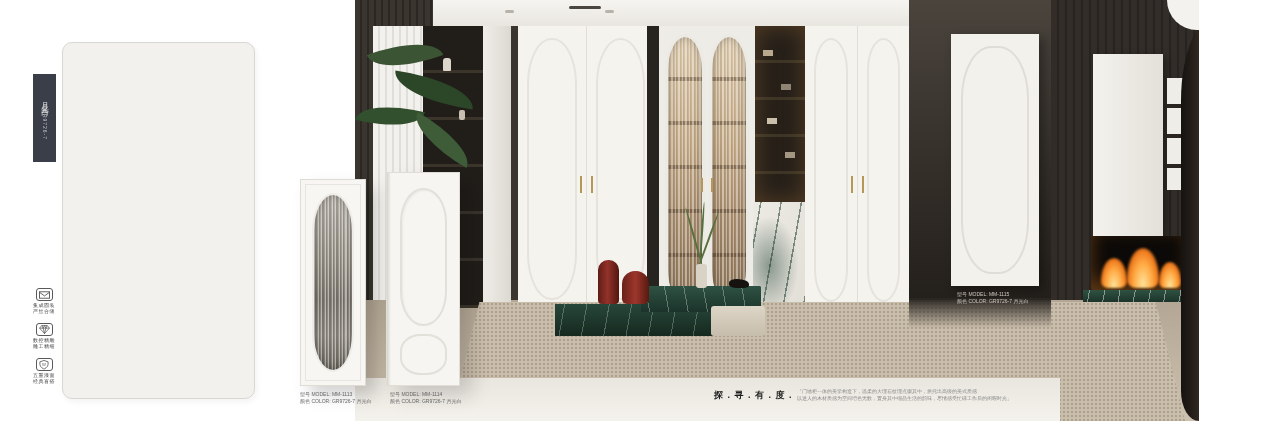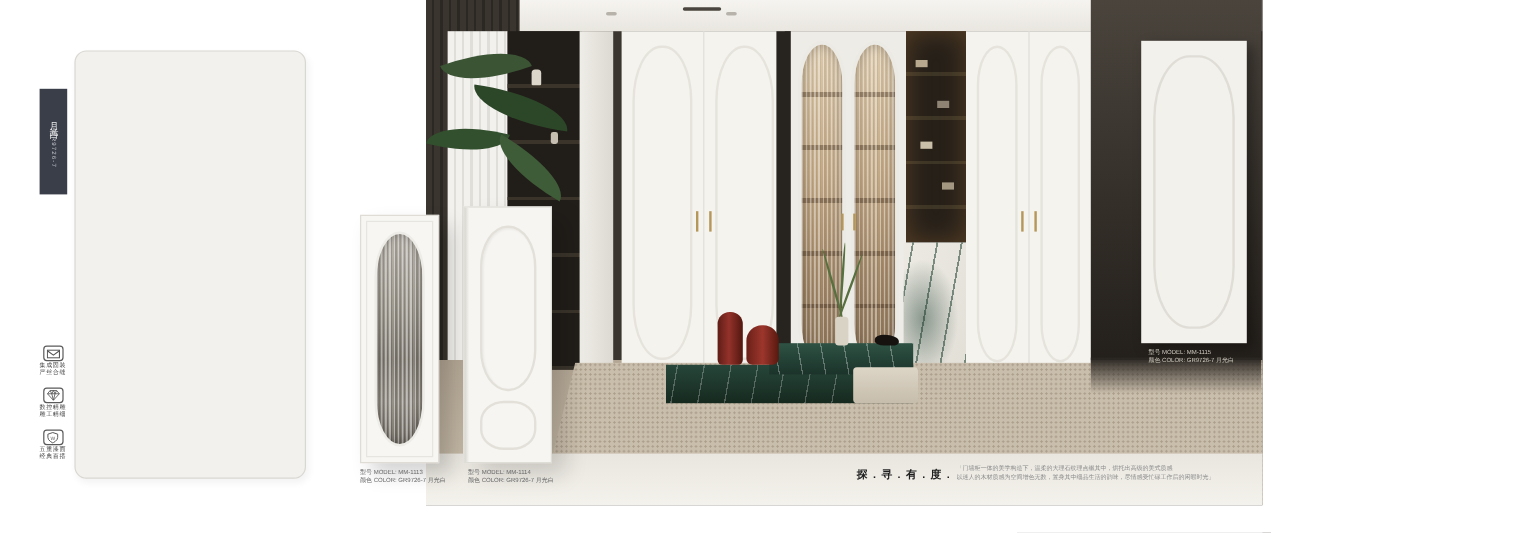--- a/index.html
+++ b/index.html
@@ -1,17 +1,17 @@
 <!DOCTYPE html>
 <html><head>
 <meta charset="utf-8">
 <style>
   * { margin:0; padding:0; box-sizing:border-box; }
   body { background:#fff; font-family:"Liberation Sans", sans-serif; }
-  .page { position:relative; width:1052px; height:444px; background:#ffffff; overflow:hidden; }
+  .page { position:relative; width:1199px; height:444px; background:#ffffff; overflow:hidden; }
 
   
   .color-tag { position:absolute; left:33px; top:74px; width:23px; height:88px; background:#3a3e49;
     display:flex; flex-direction:column; align-items:center; justify-content:center; }
   .tag-name { writing-mode:vertical-rl; font-size:7.5px; color:#ececec; letter-spacing:3px; }
   .tag-code { writing-mode:vertical-rl; font-size:5px; color:#c2c4c9; letter-spacing:1px; margin-top:4px; }
   .sample-panel { position:absolute; left:62px; top:42px; width:193px; height:357px;
     background:#f2f1ee; border:1px solid #d9d7d1; border-radius:10px;
     box-shadow:2px 3px 6px rgba(0,0,0,0.05); }
 

